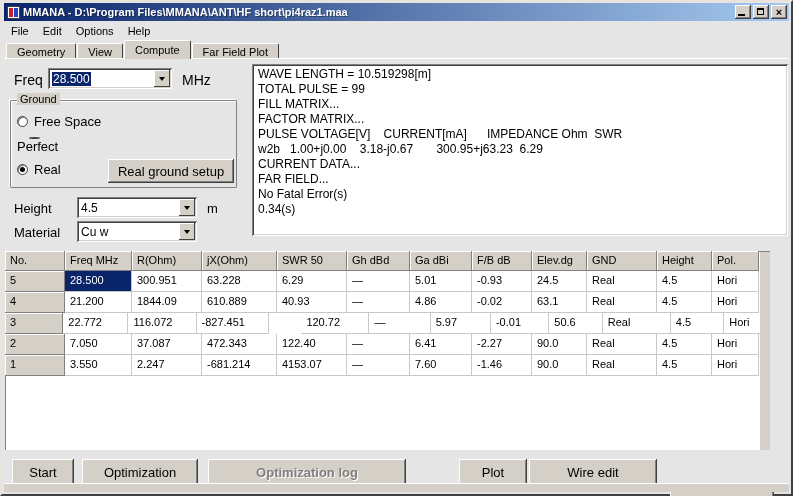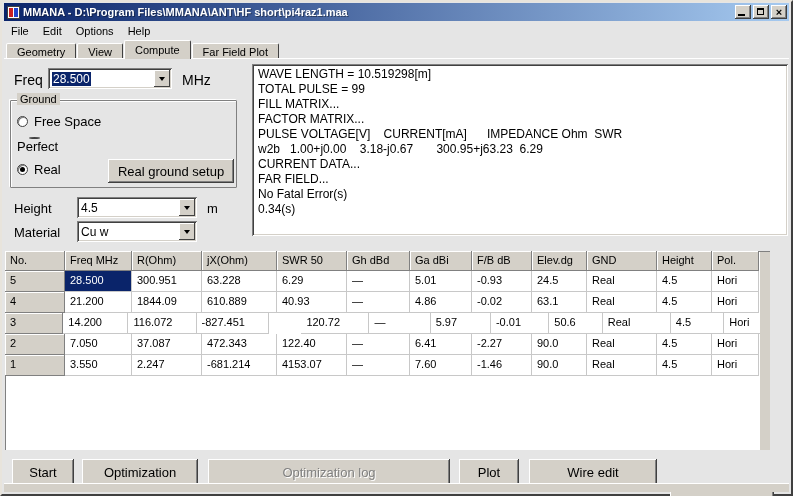--- a/index.html
+++ b/index.html
@@ -211,21 +211,21 @@
         <div class="gcell" style="width: 63px;">—</div>
         <div class="gcell" style="width: 62px;">4.86</div>
         <div class="gcell" style="width: 60px;">-0.02</div>
         <div class="gcell" style="width: 55px;">63.1</div>
         <div class="gcell" style="width: 70px;">Real</div>
         <div class="gcell" style="width: 55px;">4.5</div>
         <div class="gcell" style="width: 47px;">Hori</div>
       </div>
       <div class="grow">
         <div class="gcell fixed" style="width: 60px;">3</div>
-        <div class="gcell" style="width: 67px;">14.200</div>
+        <div class="gcell" style="width: 67px;">22.772</div>
         <div class="gcell" style="width: 70px;">116.072</div>
         <div class="gcell" style="width: 75px;">-827.451</div>
         <div class="gcell" style="width: 70px; margin-left: 32px;">120.72</div>
         <div class="gcell" style="width: 63px;">—</div>
         <div class="gcell" style="width: 62px;">5.97</div>
         <div class="gcell" style="width: 60px;">-0.01</div>
         <div class="gcell" style="width: 55px;">50.6</div>
         <div class="gcell" style="width: 70px;">Real</div>
         <div class="gcell" style="width: 55px;">4.5</div>
         <div class="gcell" style="width: 47px;">Hori</div>
@@ -256,20 +256,20 @@
         <div class="gcell" style="width: 55px;">90.0</div>
         <div class="gcell" style="width: 70px;">Real</div>
         <div class="gcell" style="width: 55px;">4.5</div>
         <div class="gcell" style="width: 47px;">Hori</div>
       </div>
     </div>
 
   <div id="actions">
       <button class="push-btn action-btn" style="left: 10px; width: 62px;">Start</button>
       <button class="push-btn action-btn" style="left: 80px; width: 116px;">Optimization</button>
-      <button class="push-btn action-btn disabled" style="left: 206px; width: 242px;">Optimization log</button>
-      <button class="push-btn action-btn" style="left: 457px; width: 60px;">Plot</button>
+      <button class="push-btn action-btn disabled" style="left: 206px; width: 198px; font-weight: bold;">Optimization log</button>
+      <button class="push-btn action-btn" style="left: 457px; width: 68px;">Plot</button>
       <button class="push-btn action-btn" style="left: 527px; width: 128px;">Wire edit</button>
       <button class="push-btn action-btn" style="left: 668px; width: 104px; margin-top: 28px;">Element edit</button>
     </div>
 
   <div class="statusbar"></div>
 </div>
 
 </body></html>

